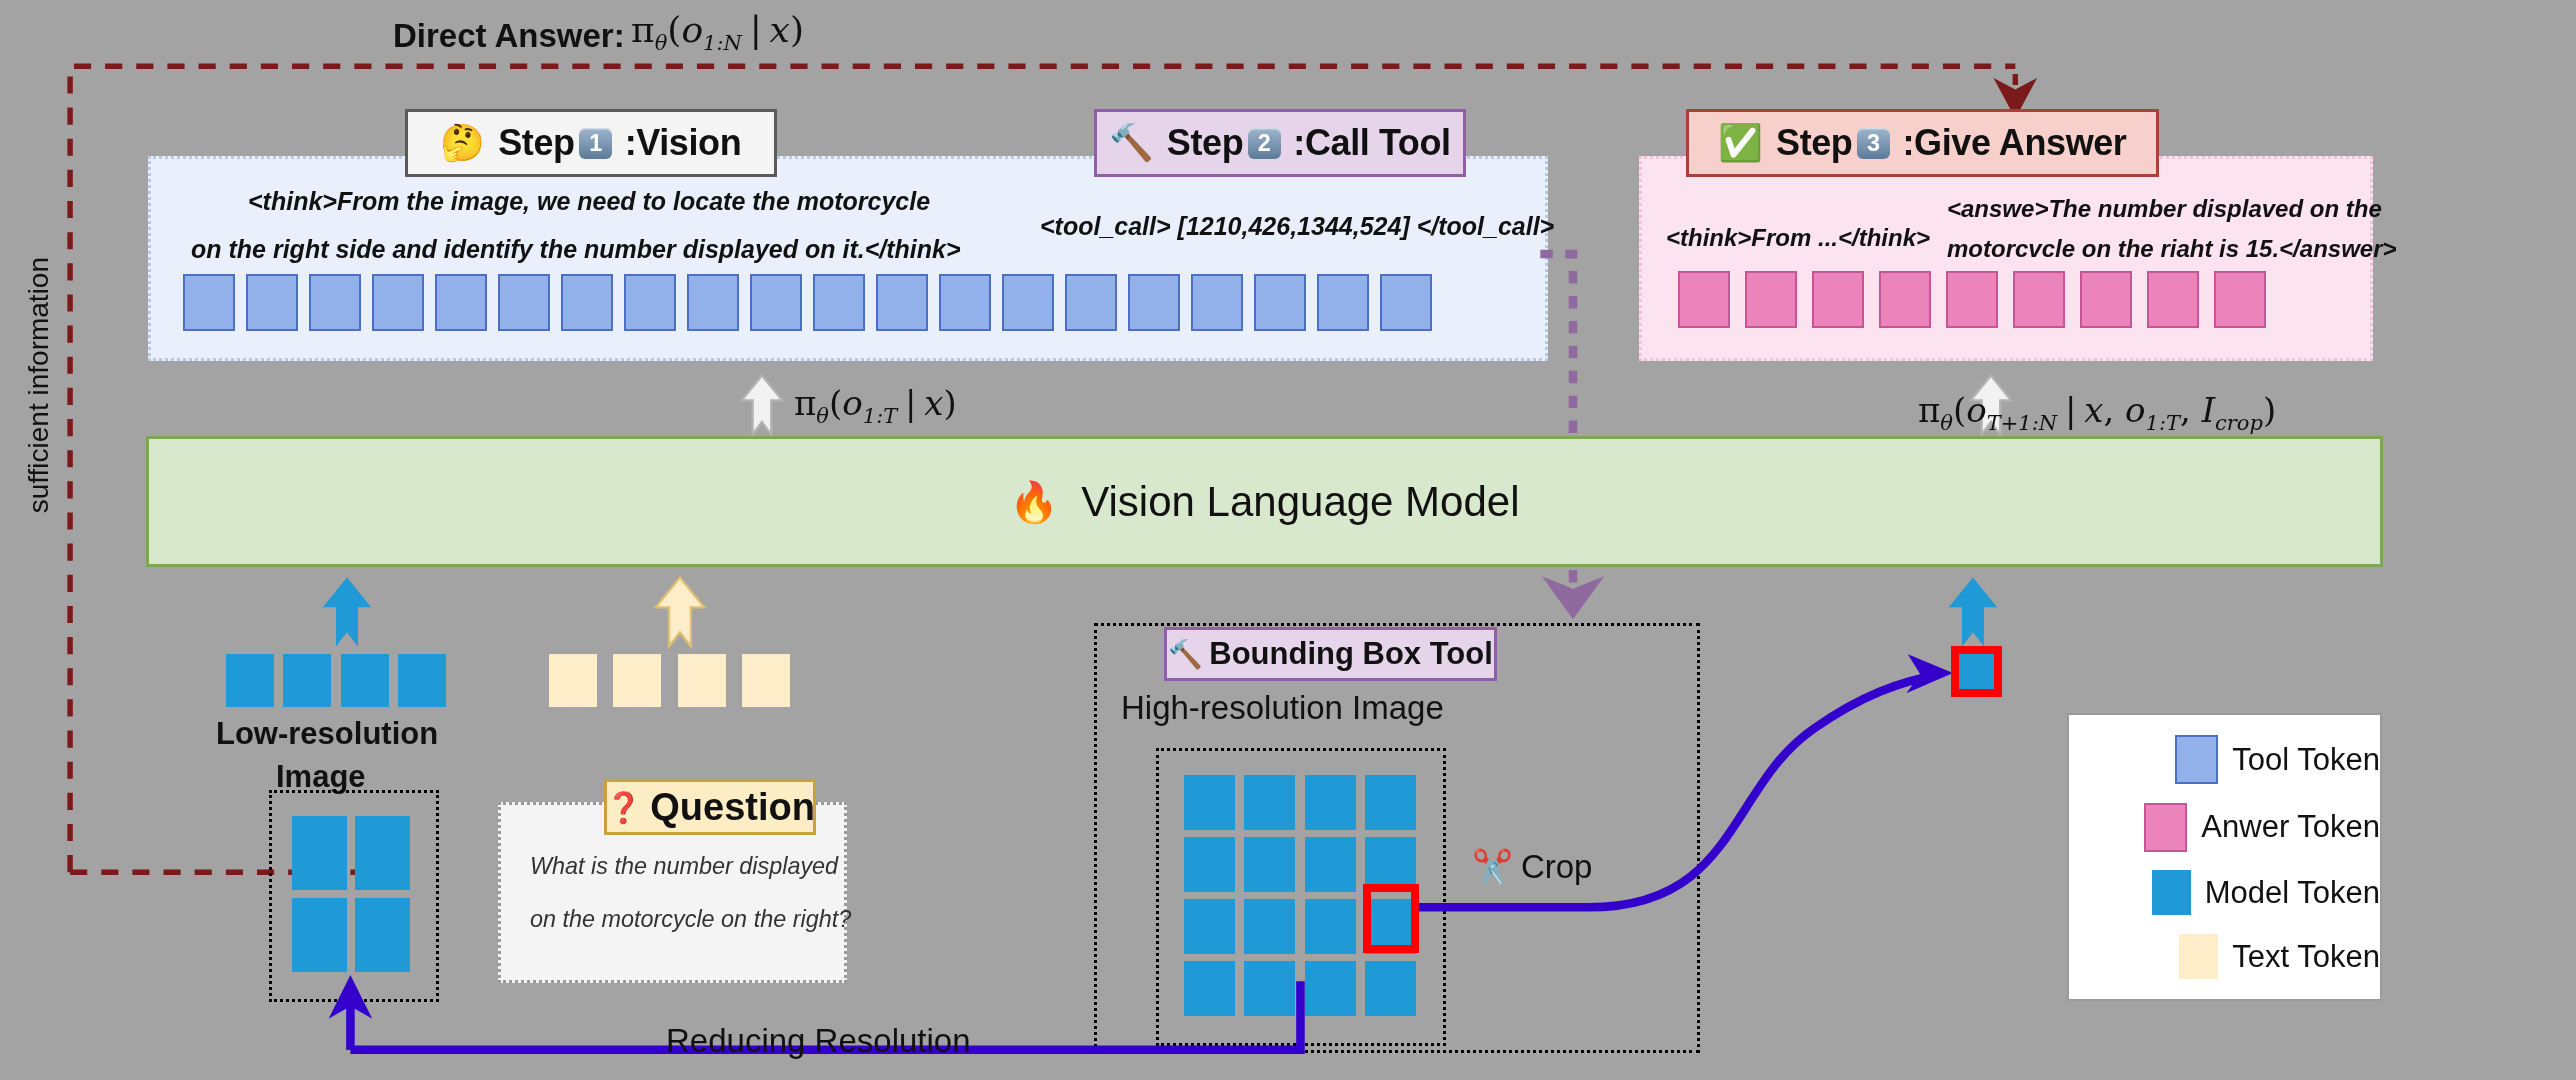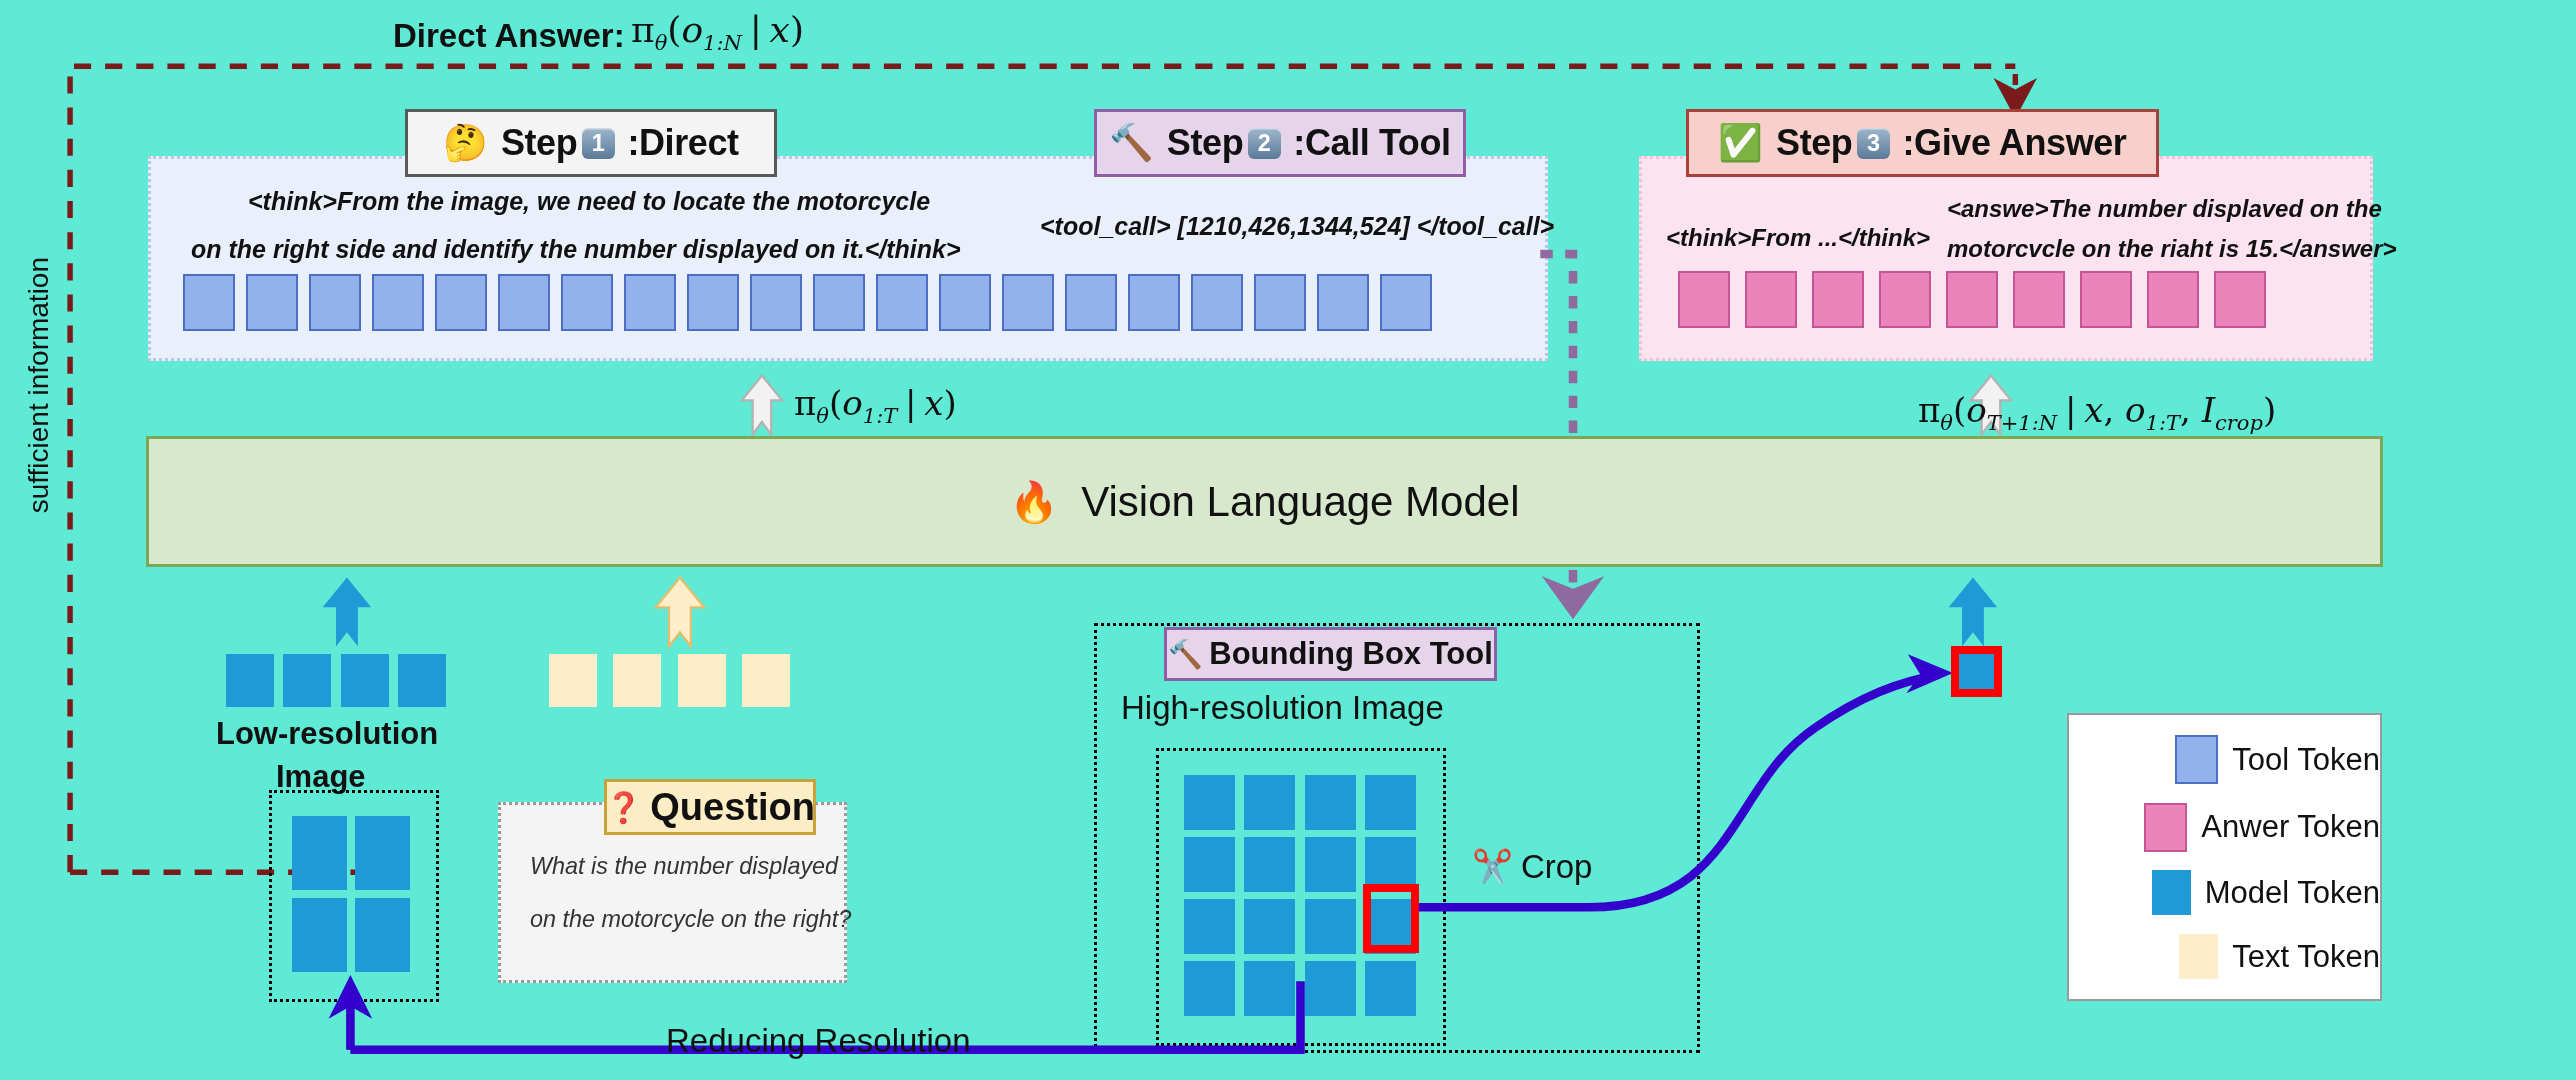--- a/index.html
+++ b/index.html
@@ -1,17 +1,17 @@
 <!DOCTYPE html>
 <html style="font-size:12.5px"><head>
 <meta charset="utf-8">
 <style>
   html,body{margin:0;padding:0;background:#fff;}
   body{font-family:"Liberation Sans",sans-serif;}
-  #stage{position:relative;width:2576px;height:1081px;background:#5eead4;overflow:hidden;}
+  #stage{position:relative;width:2576px;height:1081px;background:#a3a3a3;overflow:hidden;}
 
   .abs{position:absolute;}
 
   
   .step-hdr{
     position:absolute;display:flex;align-items:center;justify-content:center;
     gap:4.7px;font-weight:bold;white-space:nowrap;z-index:40;
     font-family:"Liberation Sans",sans-serif;
   }
   .step-hdr .emoji{font-size:36px;line-height:1;}
@@ -124,21 +124,21 @@
 
   <div class="vtext" style="left:23.4px;top:257px;">sufficient information</div>
 
   <div class="panel" id="panel12"></div>
   <div class="panel" id="panel3"></div>
 
   <div class="step-hdr" id="hdr1">
     <span class="emoji">🤔</span>
     <span class="txt">Step</span>
     <span class="num-badge">1</span>
-    <span class="txt">:Direct</span>
+    <span class="txt">:Vision</span>
   </div>
 
   <div class="step-hdr" id="hdr2">
     <span class="emoji">🔨</span>
     <span class="txt">Step</span>
     <span class="num-badge">2</span>
     <span class="txt">:Call Tool</span>
   </div>
 
   <div class="step-hdr" id="hdr3">

